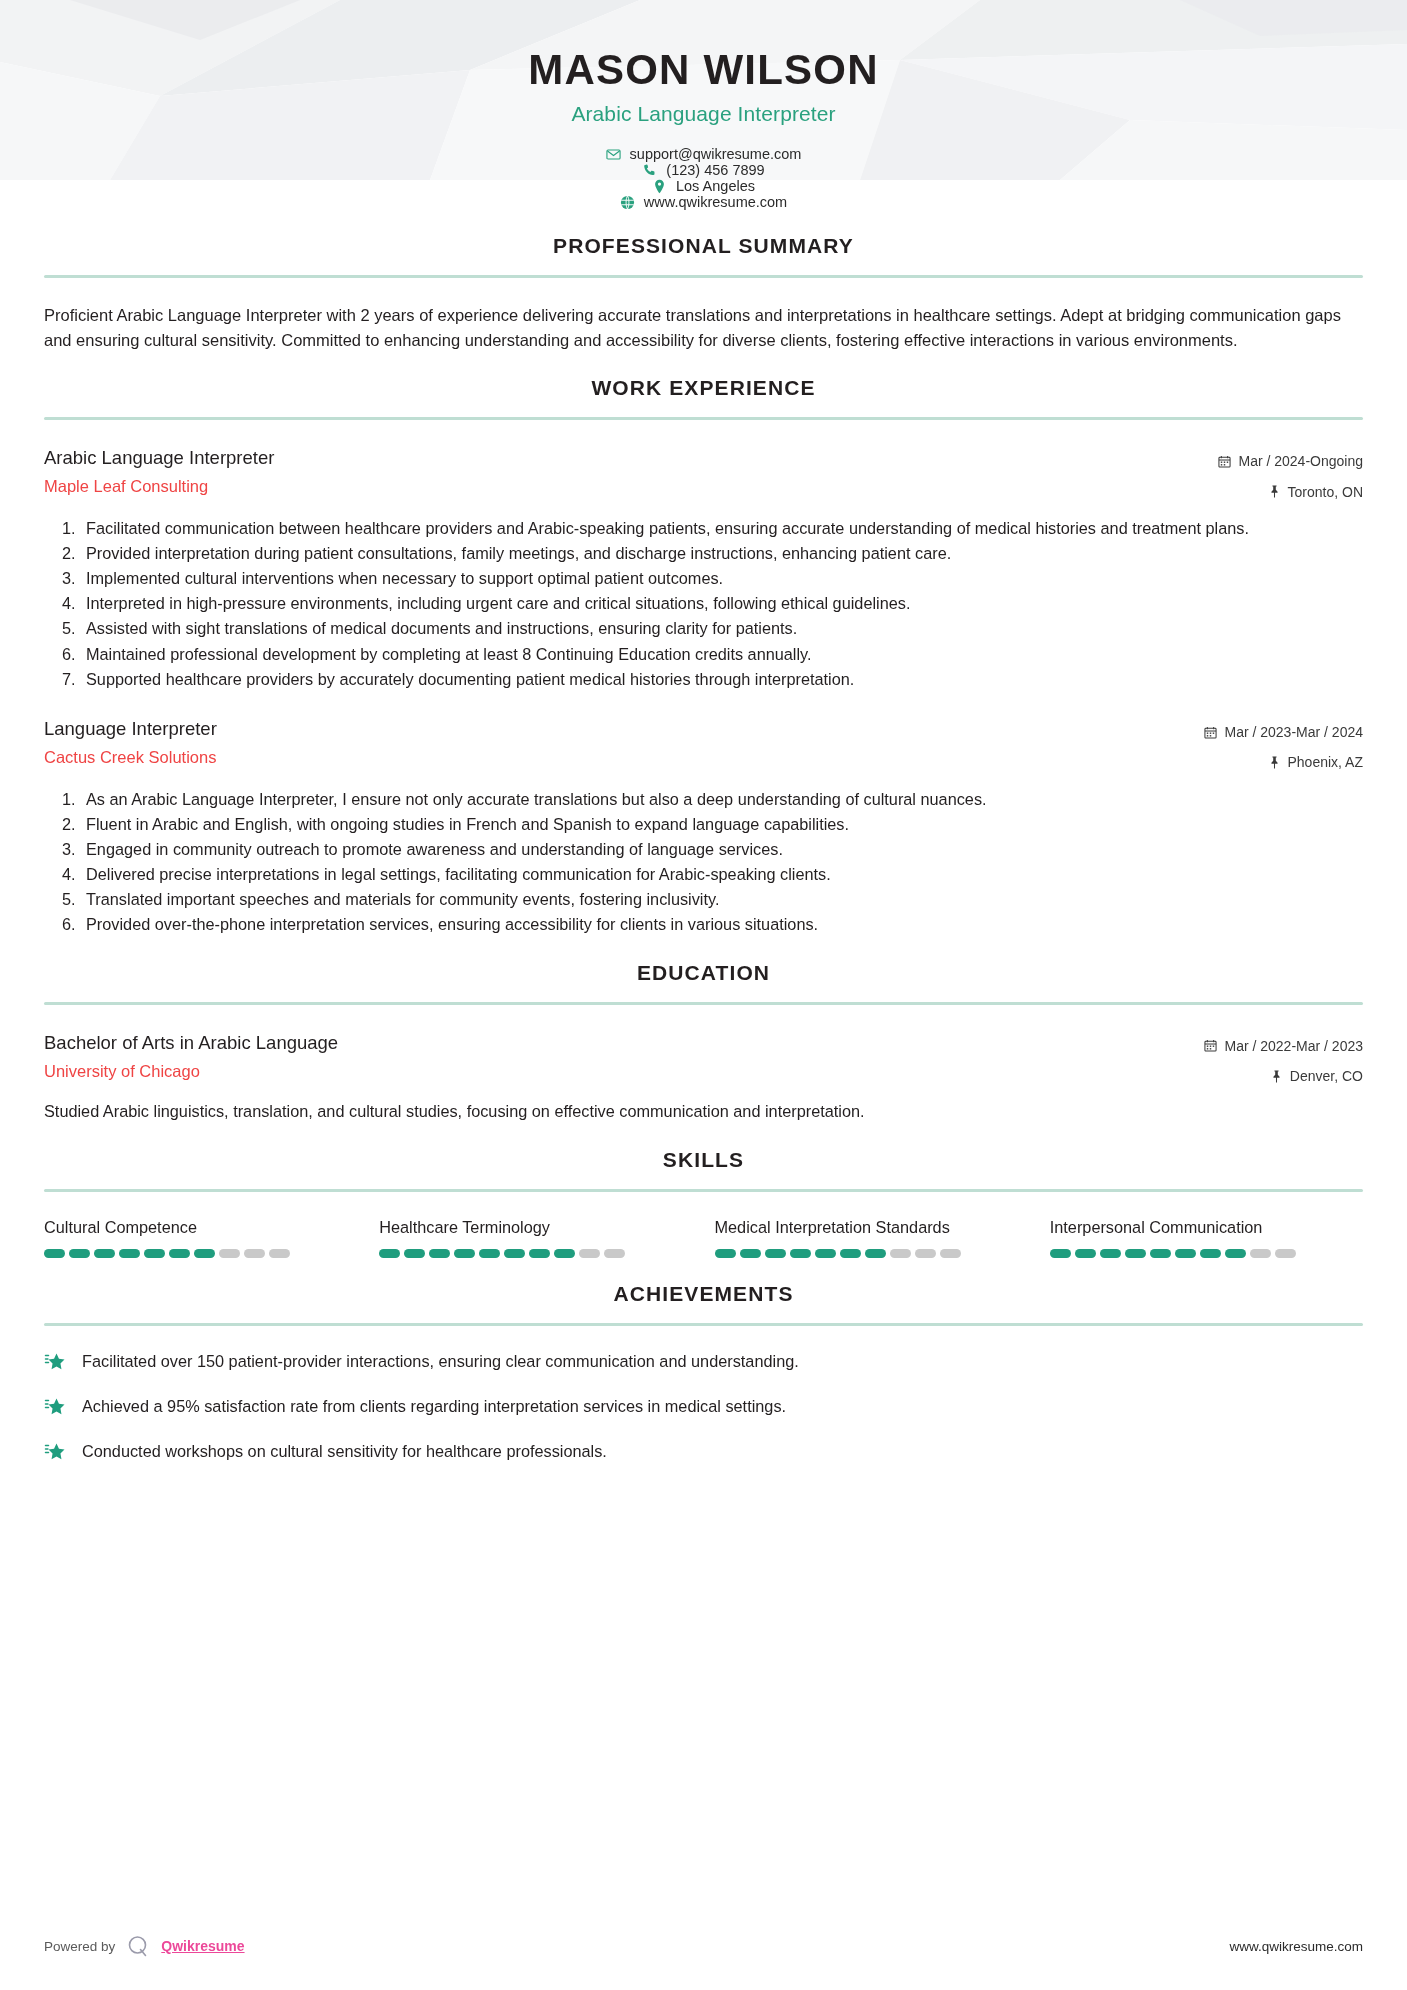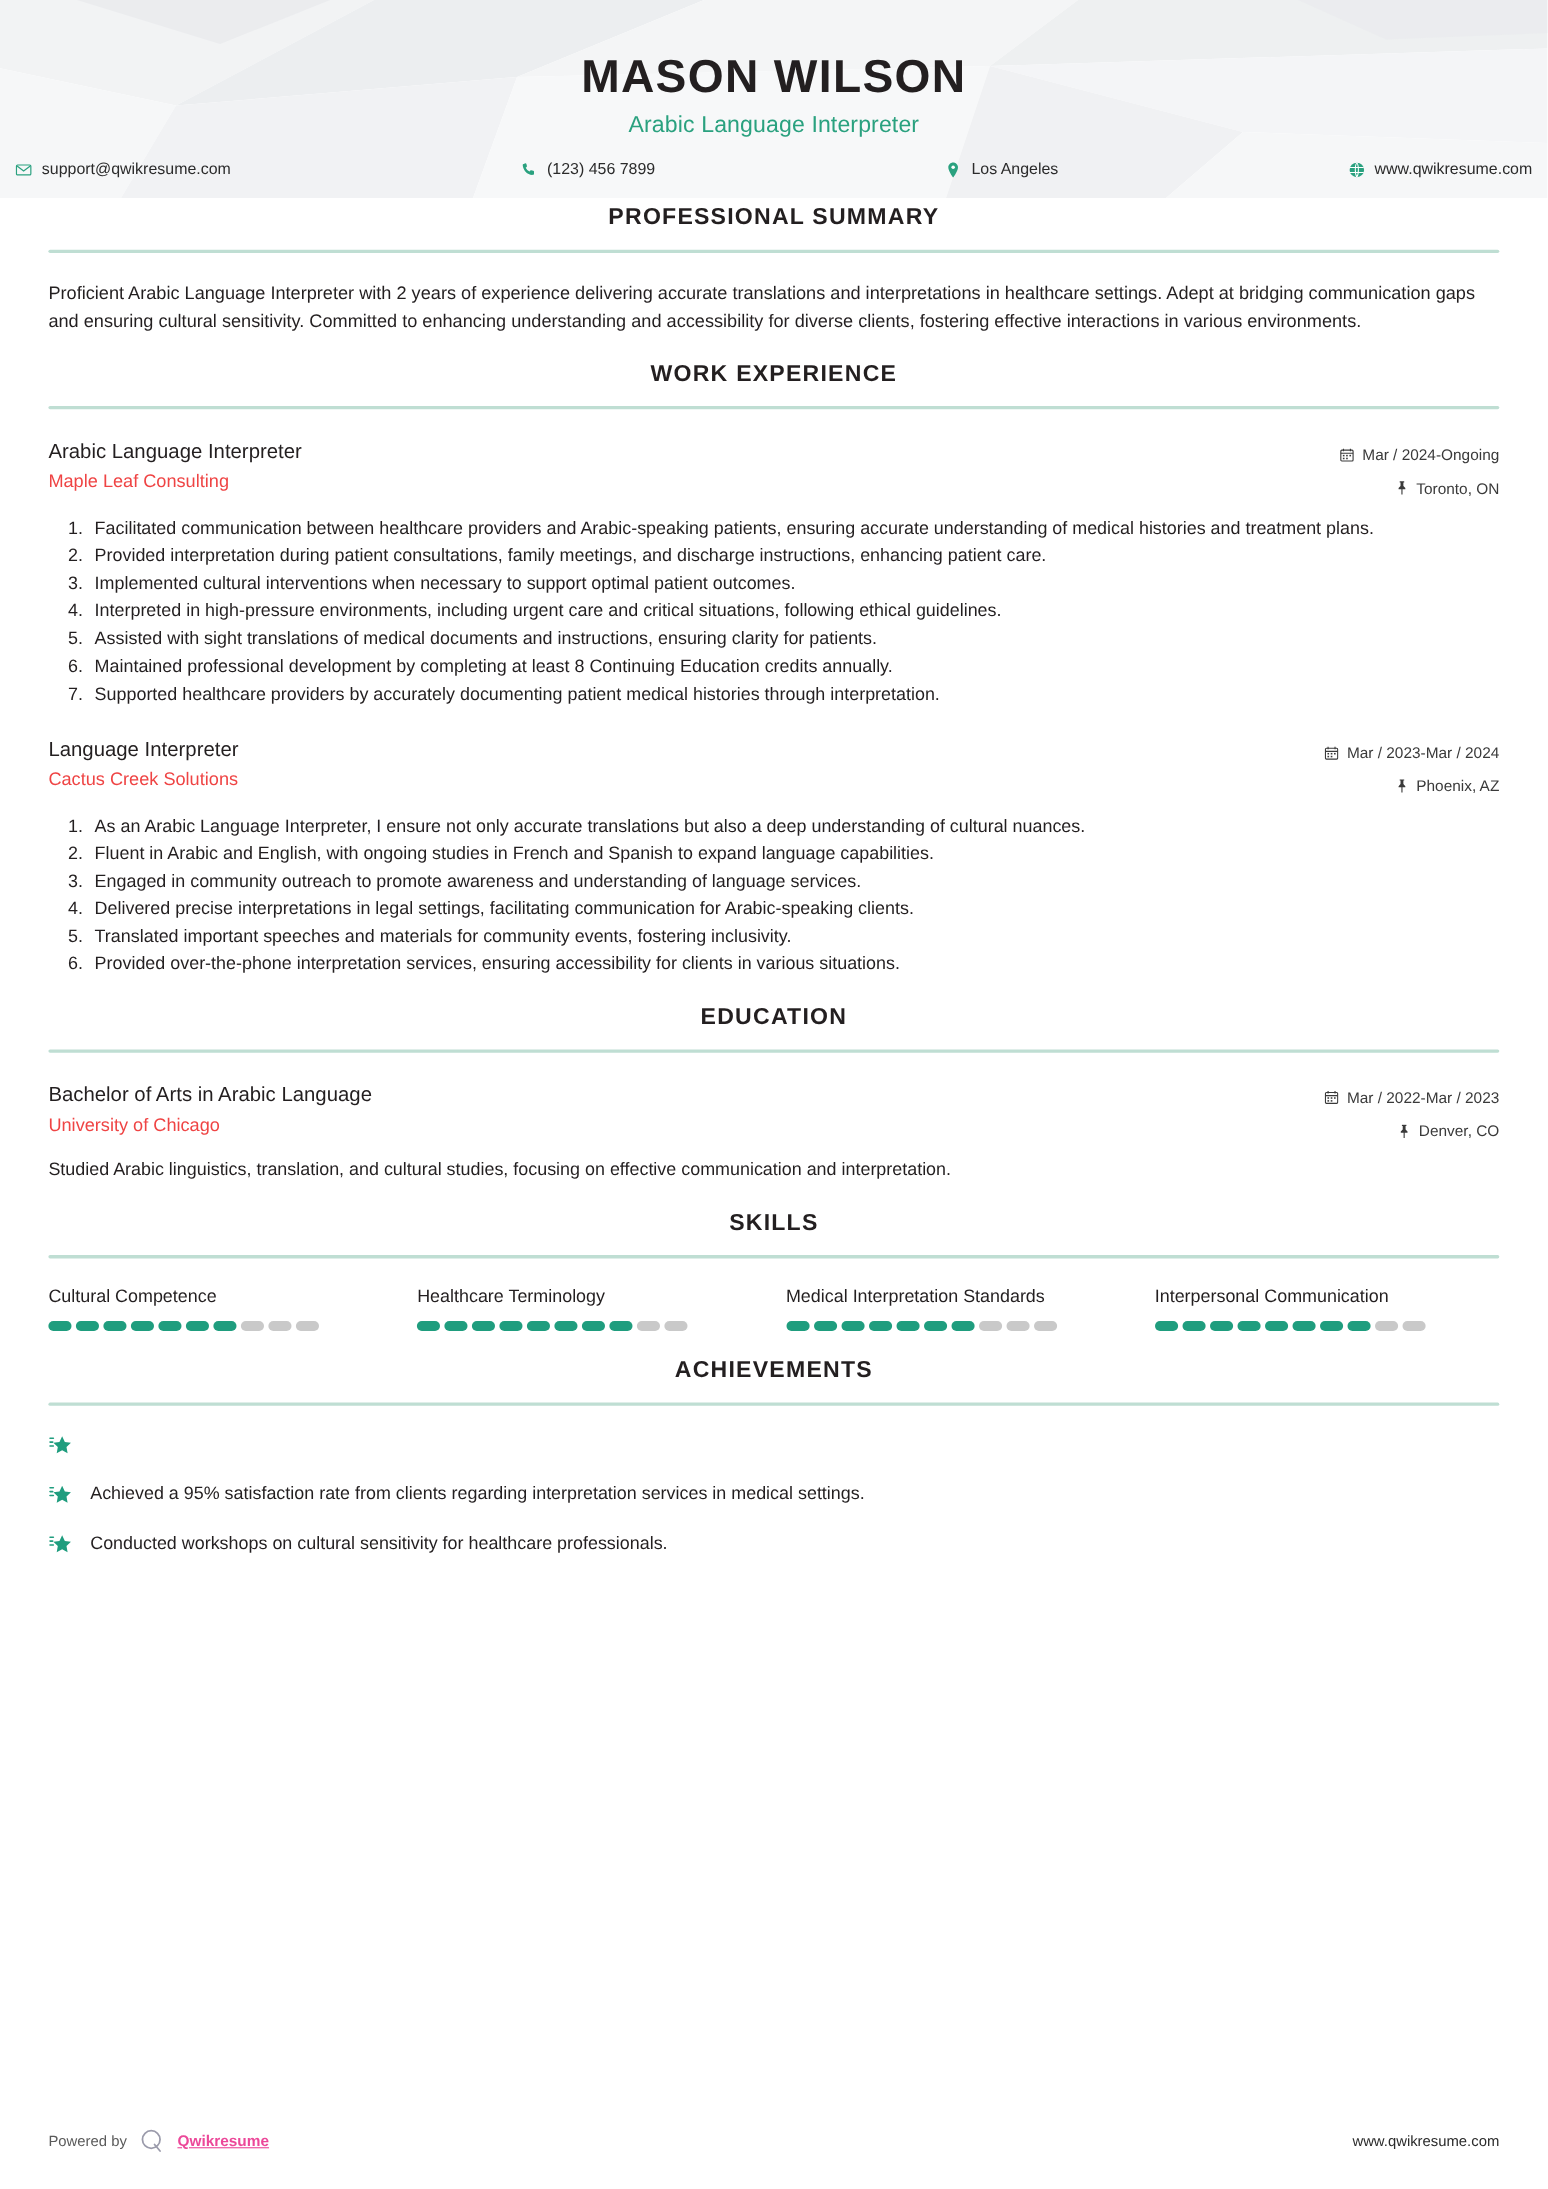--- a/index.html
+++ b/index.html
@@ -57,20 +57,21 @@
   }
 
   .contact {
     margin-top: 20px;
     display: flex;
     justify-content: space-between;
     align-items: center;
     gap: 0px;
     font-size: 14.5px;
     color: #2b2b2b;
+    flex-direction: column;
   }
   .contact .citem {
     display: flex;
     align-items: center;
     gap: 9px;
     padding: 0 14px;
   }
   .contact .cicon {
     display: inline-flex;
     align-items: center;
@@ -534,20 +535,21 @@
     <div class="section-rule"></div>
 
     <div class="ach-list">
       <div class="ach-item">
         <span class="ach-icon">
           <svg width="22" height="22" viewBox="0 0 22 22" xmlns="http://www.w3.org/2000/svg">
             <path d="M1.5 4.5h3M1.5 8h2.4M1.5 11.5h3" stroke="currentColor" stroke-width="1.5" stroke-linecap="round"></path>
             <path d="M12.5 2.6l2.45 5.2 5.55.78-4.05 3.98 1 5.64-4.95-2.7-4.95 2.7 1-5.64L4.5 8.58l5.55-.78z" fill="currentColor"></path>
           </svg>
         </span>
+        <span class="ach-text">Facilitated over 150 patient-provider interactions, ensuring clear communication and understanding.</span>
       </div>
       <div class="ach-item">
         <span class="ach-icon">
           <svg width="22" height="22" viewBox="0 0 22 22" xmlns="http://www.w3.org/2000/svg">
             <path d="M1.5 4.5h3M1.5 8h2.4M1.5 11.5h3" stroke="currentColor" stroke-width="1.5" stroke-linecap="round"></path>
             <path d="M12.5 2.6l2.45 5.2 5.55.78-4.05 3.98 1 5.64-4.95-2.7-4.95 2.7 1-5.64L4.5 8.58l5.55-.78z" fill="currentColor"></path>
           </svg>
         </span>
         <span class="ach-text">Achieved a 95% satisfaction rate from clients regarding interpretation services in medical settings.</span>
       </div>

